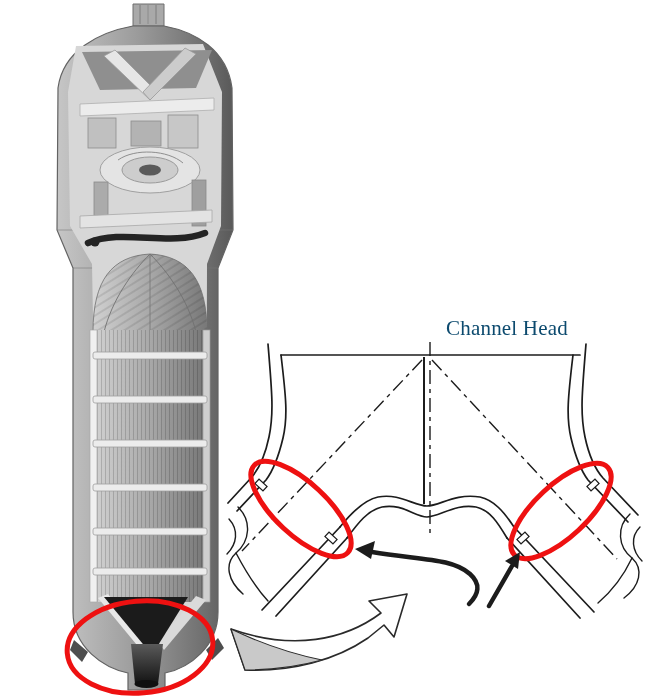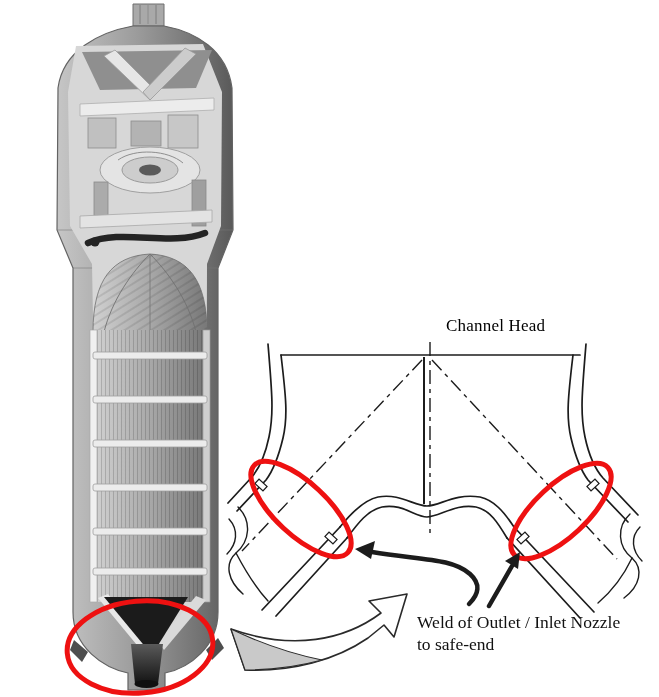--- a/index.html
+++ b/index.html
@@ -12,21 +12,21 @@
   .canvas{
     position:relative;
     width:659px;height:697px;
     background:var(--background);
     font-family:"Liberation Serif","DejaVu Serif",serif;
     overflow:hidden;
   }
   .canvas svg{position:absolute;left:0;top:0;}
   .ttl{
     position:absolute;left:446px;top:316px;
-    font-size:17px;color:#000000;letter-spacing:0.2px;
+    font-size:21px;color:#0c4a6e;letter-spacing:0.2px;
     white-space:nowrap;
   }
   .note{
     position:absolute;left:417px;top:611px;
     font-size:17.5px;line-height:22px;color:#111;
     white-space:nowrap;
   }
   .ln{fill:none;stroke:var(--ink);stroke-width:1.7;stroke-linecap:round;stroke-linejoin:round;}
   .lnthin{fill:none;stroke:var(--ink);stroke-width:1.4;stroke-linecap:round;}
   .cl{fill:none;stroke:var(--ink);stroke-width:1.4;stroke-dasharray:14 5 4 5;stroke-linecap:butt;}
@@ -181,18 +181,14 @@
       <polygon class="blk-head" points="520,552 518,569 505,561"></polygon>
     </g>
 
     <g>
       <path class="gray-body" d="M407,594 L369,601 L381,613 C345,640 293,651 231,629 L245,670 C292,672 336,660 368,638 L384,625 L394,637 Z"></path>
       <path class="gray-tail" d="M231,629 C258,642 288,653 322,660 C300,666 272,670 245,670 Z"></path>
     </g>
   </svg>
 
   <div class="ttl">Channel Head</div>
-  <div class="note">
-    <span>Weld of Outlet / Inlet Nozzle</span><br>
-    <span>to safe-end</span>
-  </div>
 
 </div>
 
 </body></html>

